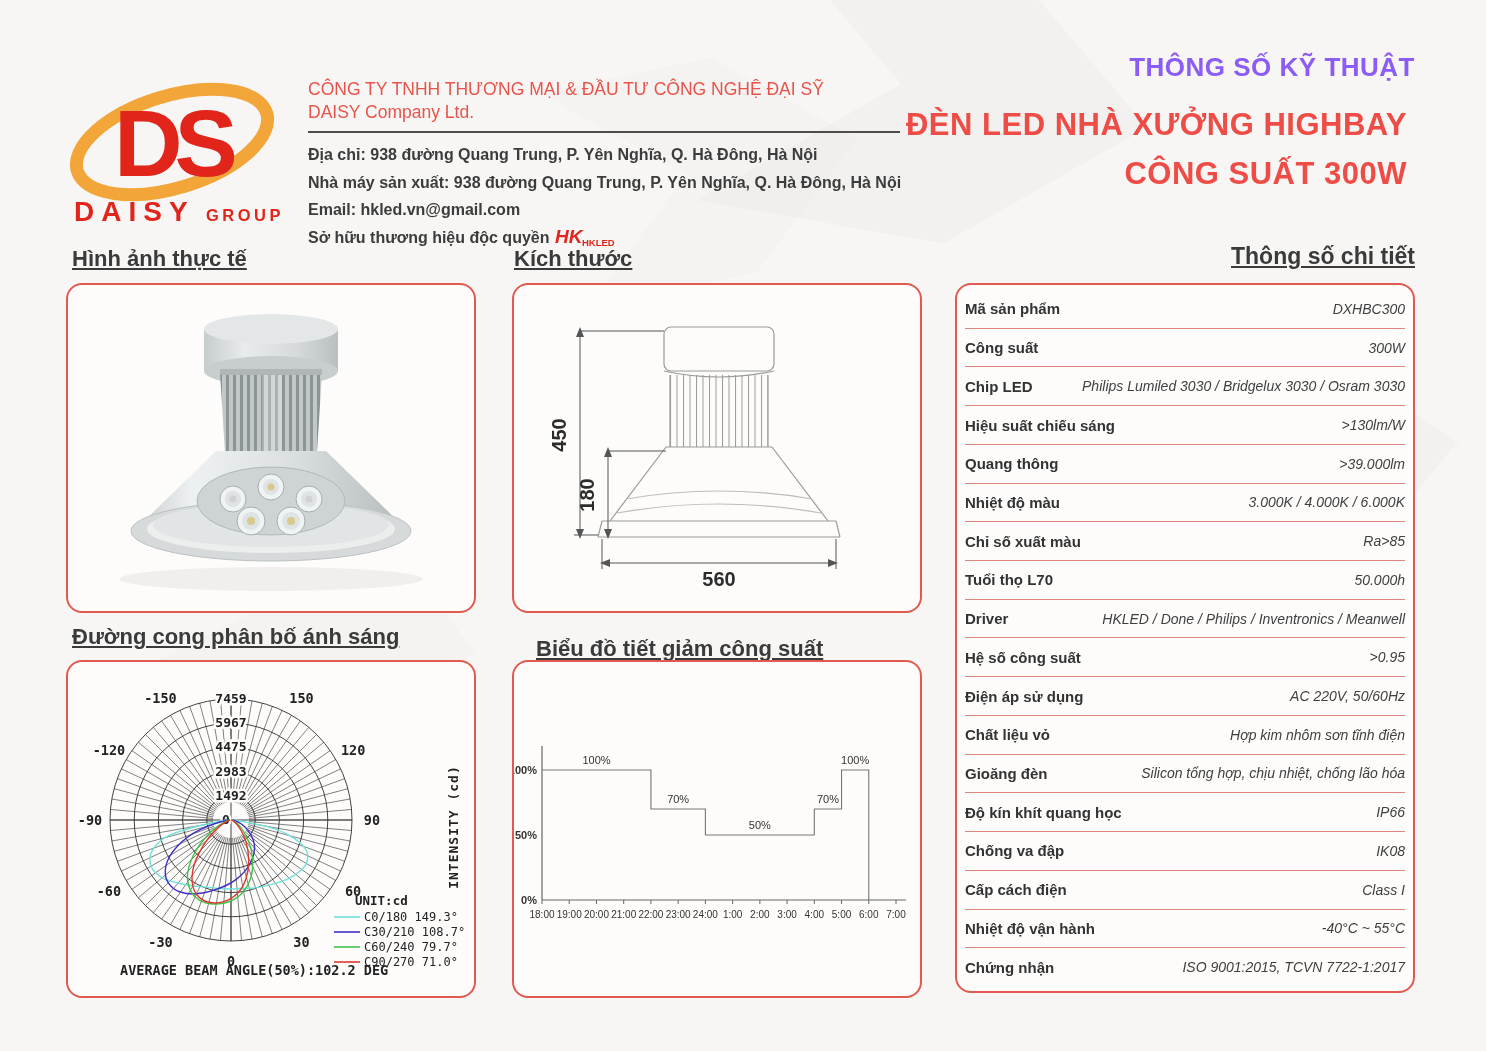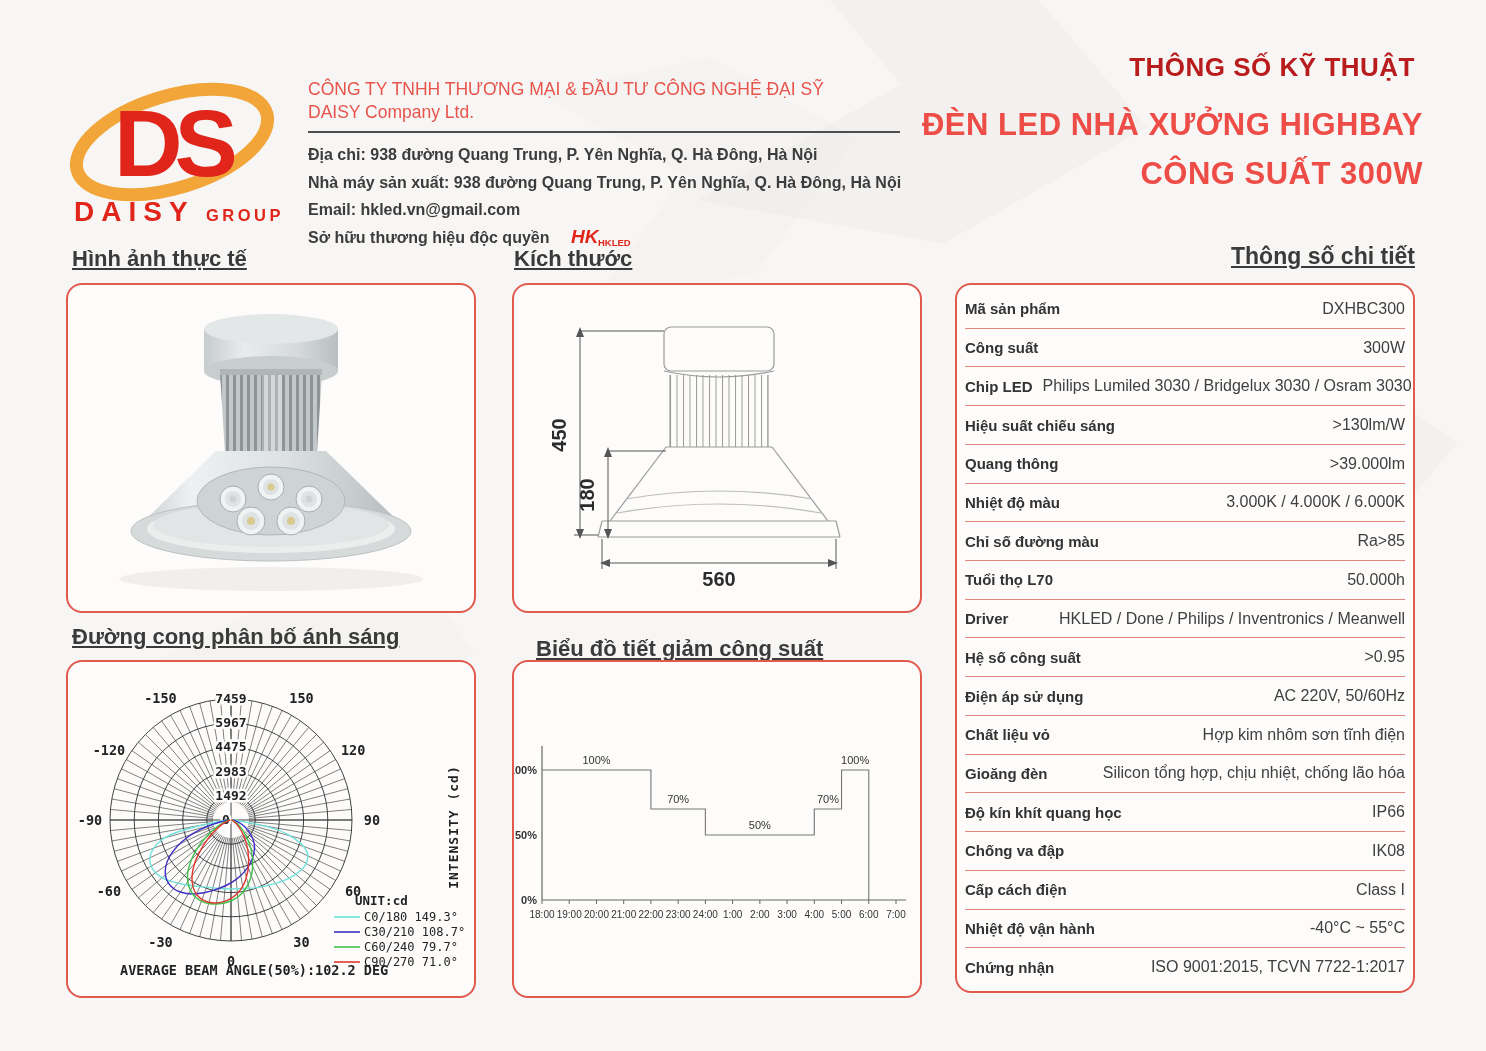--- a/index.html
+++ b/index.html
@@ -6,29 +6,29 @@
   .page{position:relative;width:1486px;height:1051px;background:#f7f6f4;overflow:hidden;
         font-family:"Liberation Sans","DejaVu Sans",sans-serif;color:#383838;}
   .wm{position:absolute;background:#edebe9;clip-path:polygon(0 0,58% 0,100% 50%,58% 100%,0 100%,42% 50%);}
   .panel{position:absolute;background:#fdfcfb;border:2px solid #e05a50;border-radius:16px;box-sizing:border-box;}
   .sec-title{position:absolute;font-size:22px;font-weight:bold;color:#3a3a3a;white-space:nowrap;text-decoration:underline;}
   .logo{position:absolute;left:68px;top:76px;width:218px;height:150px;}
   .company{position:absolute;left:308px;top:78px;width:606px;}
   .company-name{font-size:17.5px;font-weight:normal;color:#e8544c;line-height:23px;}
   .company-divider{margin-top:7px;border-top:2px solid #4d4d4d;width:592px;}
   .company-info{margin-top:8px;font-size:16px;font-weight:bold;color:#3c3c3c;line-height:27.5px;}
-  .tm-line{display:flex;align-items:center;gap:22px;}
-  .doc-title{position:absolute;right:71px;top:52px;font-size:26px;font-weight:bold;color:#b91c1c;letter-spacing:.5px;}
-  .product-title{position:absolute;right:63px;top:100px;text-align:right;font-size:31px;font-weight:bold;
+  .tm-line{display:flex;align-items:center;gap:6px;}
+  .doc-title{position:absolute;right:71px;top:52px;font-size:26px;font-weight:bold;color:#8b5cf6;letter-spacing:.5px;}
+  .product-title{position:absolute;right:79px;top:100px;text-align:right;font-size:31px;font-weight:bold;
                  color:#ee4c46;line-height:49px;letter-spacing:.5px;}
   .spec-table{position:absolute;left:0;top:0;right:0;bottom:0;display:flex;flex-direction:column;padding:5px 8px;}
   .spec-row{flex:1;display:flex;justify-content:space-between;align-items:center;border-bottom:1px solid #e0867e;gap:10px;}
   .spec-row:last-child{border-bottom:none;}
   .spec-label{font-weight:bold;font-size:15px;color:#333;white-space:nowrap;}
-  .spec-value{font-size:16px;color:#3f3f3f;white-space:nowrap;}
+  .spec-value{font-style:italic;font-size:14px;color:#3f3f3f;white-space:nowrap;}
   svg{display:block;}
 </style>
 </head>
 <body>
 
 <div class="page">
 
   <div class="wm" style="left:720px;top:-60px;width:430px;height:300px;opacity:.5;transform:rotate(10deg);"></div>
   <div class="wm" style="left:1060px;top:320px;width:400px;height:300px;opacity:.38;transform:rotate(-8deg);"></div>
   <div class="wm" style="left:120px;top:480px;width:360px;height:260px;opacity:.3;transform:rotate(14deg);"></div>
@@ -211,21 +211,21 @@
         </div>
         <div class="spec-row">
           <span class="spec-label">Quang thông</span>
           <span class="spec-value">&gt;39.000lm</span>
         </div>
         <div class="spec-row">
           <span class="spec-label">Nhiệt độ màu</span>
           <span class="spec-value">3.000K / 4.000K / 6.000K</span>
         </div>
         <div class="spec-row">
-          <span class="spec-label">Chỉ số đường màu</span>
+          <span class="spec-label">Chỉ số xuất màu</span>
           <span class="spec-value">Ra&gt;85</span>
         </div>
         <div class="spec-row">
           <span class="spec-label">Tuổi thọ L70</span>
           <span class="spec-value">50.000h</span>
         </div>
         <div class="spec-row">
           <span class="spec-label">Driver</span>
           <span class="spec-value">HKLED / Done / Philips / Inventronics / Meanwell</span>
         </div>

